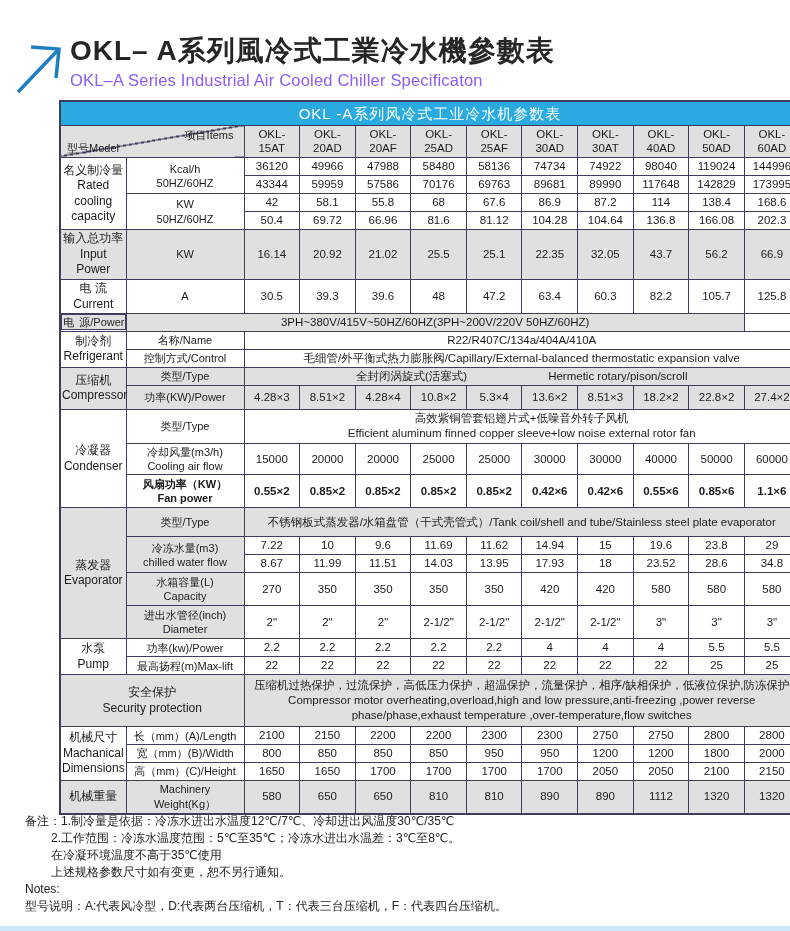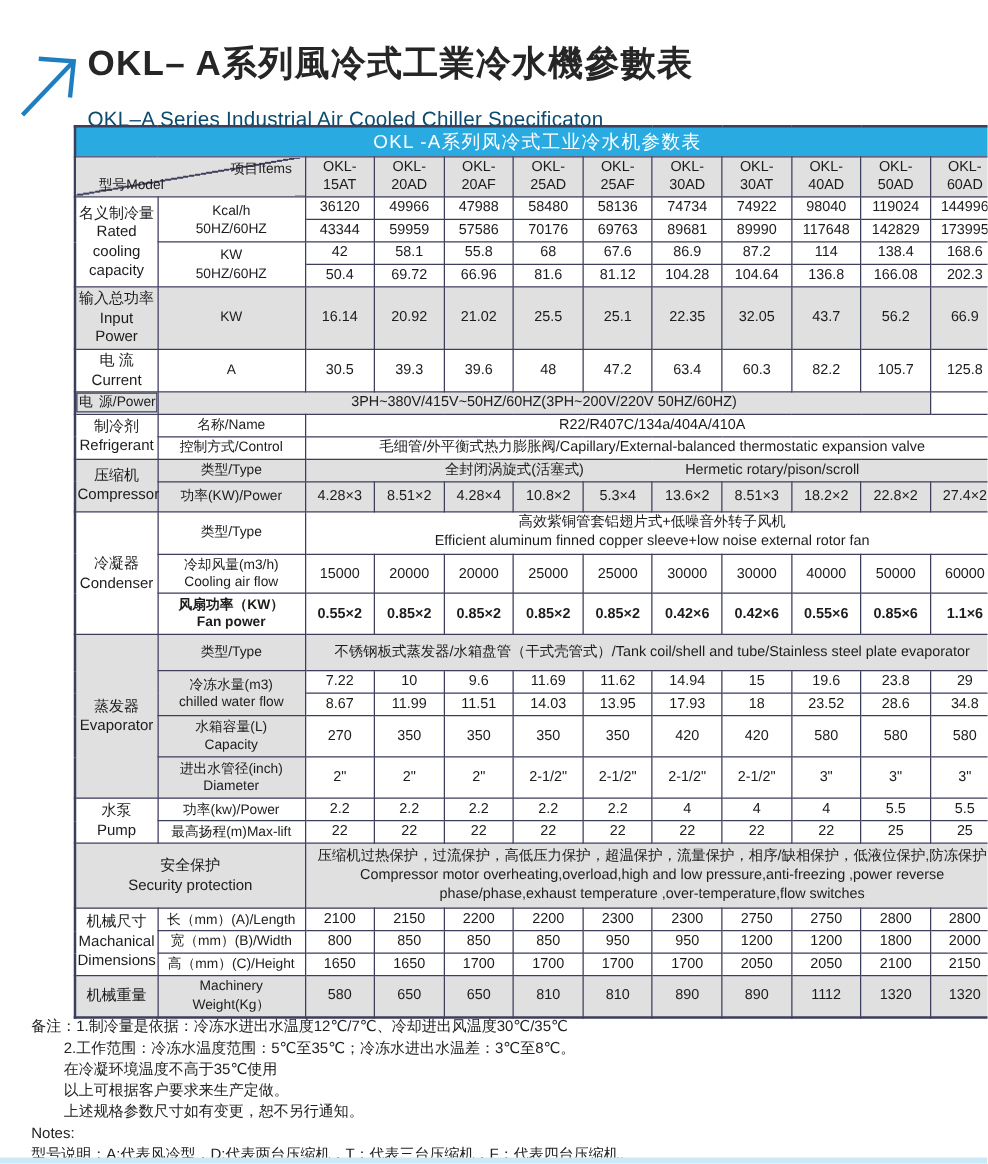--- a/index.html
+++ b/index.html
@@ -17,38 +17,38 @@
     font-family:"Liberation Sans","DejaVu Sans",sans-serif;color:var(--txt);
     overflow:hidden;
   }
   .page{position:absolute;inset:0;}
 
   
   .doc-header{position:absolute;left:14px;top:36px;}
   .arrow-wrap{position:absolute;left:0;top:4px;width:52px;height:56px;}
   .titles{margin-left:56px;}
   .title-zh{font-size:28px;font-weight:600;letter-spacing:1px;color:#262626;line-height:1.1;}
-  .title-en{font-size:16.5px;color:#0c4a6e;margin-top:20px;letter-spacing:0.2px;}
+  .title-en{font-size:16.5px;color:#8b5cf6;margin-top:4px;letter-spacing:0.2px;}
 
   
   .tbl-wrap{position:absolute;left:25px;top:100px;width:740px;}
   table{border-collapse:collapse;width:740px;table-layout:fixed;}
   td{border:1px solid var(--border);text-align:center;vertical-align:middle;
      font-size:11px;line-height:1.3;padding:1px 1px;color:var(--txt);}
   table{border:2px solid var(--border);margin-left:34px;}
   .ttl{background:var(--blue);color:#ffffff;font-size:15px;height:24px;
        letter-spacing:1px;border:1px solid var(--border);}
   .g{background:var(--gray);}
   .hdr td{font-size:11.5px;height:32px;}
   .corner{position:relative;padding:0;
     background-image:linear-gradient(to bottom right,
       transparent calc(50% - 1px), var(--border) calc(50% - 1px),
       var(--border) calc(50% + 0.5px), transparent calc(50% + 0.5px));}
   .corner .ci{position:absolute;top:2px;right:10px;font-size:11px;}
-  .corner .cm{position:absolute;bottom:2px;left:18px;font-size:11px;}
+  .corner .cm{position:absolute;bottom:2px;left:6px;font-size:11px;}
   .cat{font-size:12px;}
   .item{font-size:11px;}
   .val{font-size:11.5px;}
   .spancell{font-size:11.5px;}
   .segs{display:flex;justify-content:center;gap:81px;}
   .lblsplit{display:flex;align-items:center;padding:0;}
   .lblsplit .l{width:66px;text-align:center;}
   .lblsplit .r{flex:1;text-align:left;padding-left:4px;}
 
   
@@ -526,20 +526,19 @@
             <td class="val g">1320</td>
           </tr>
         </tbody>
     </table>
   </div>
 
   <div class="notes">
     <div class="note-line">备注：1.制冷量是依据：冷冻水进出水温度12℃/7℃、冷却进出风温度30℃/35℃</div>
     <div class="note-line ind">2.工作范围：冷冻水温度范围：5℃至35℃；冷冻水进出水温差：3℃至8℃。</div>
     <div class="note-line ind">在冷凝环境温度不高于35℃使用</div>
-    <div class="note-line ind">以上可根据客户要求来生产定做。</div>
     <div class="note-line ind">上述规格参数尺寸如有变更，恕不另行通知。</div>
     <div class="note-line">Notes:</div>
     <div class="note-line">型号说明：A:代表风冷型，D:代表两台压缩机，T：代表三台压缩机，F：代表四台压缩机。</div>
   </div>
 
   <div class="strip"></div>
 </div>
 
 </body></html>

